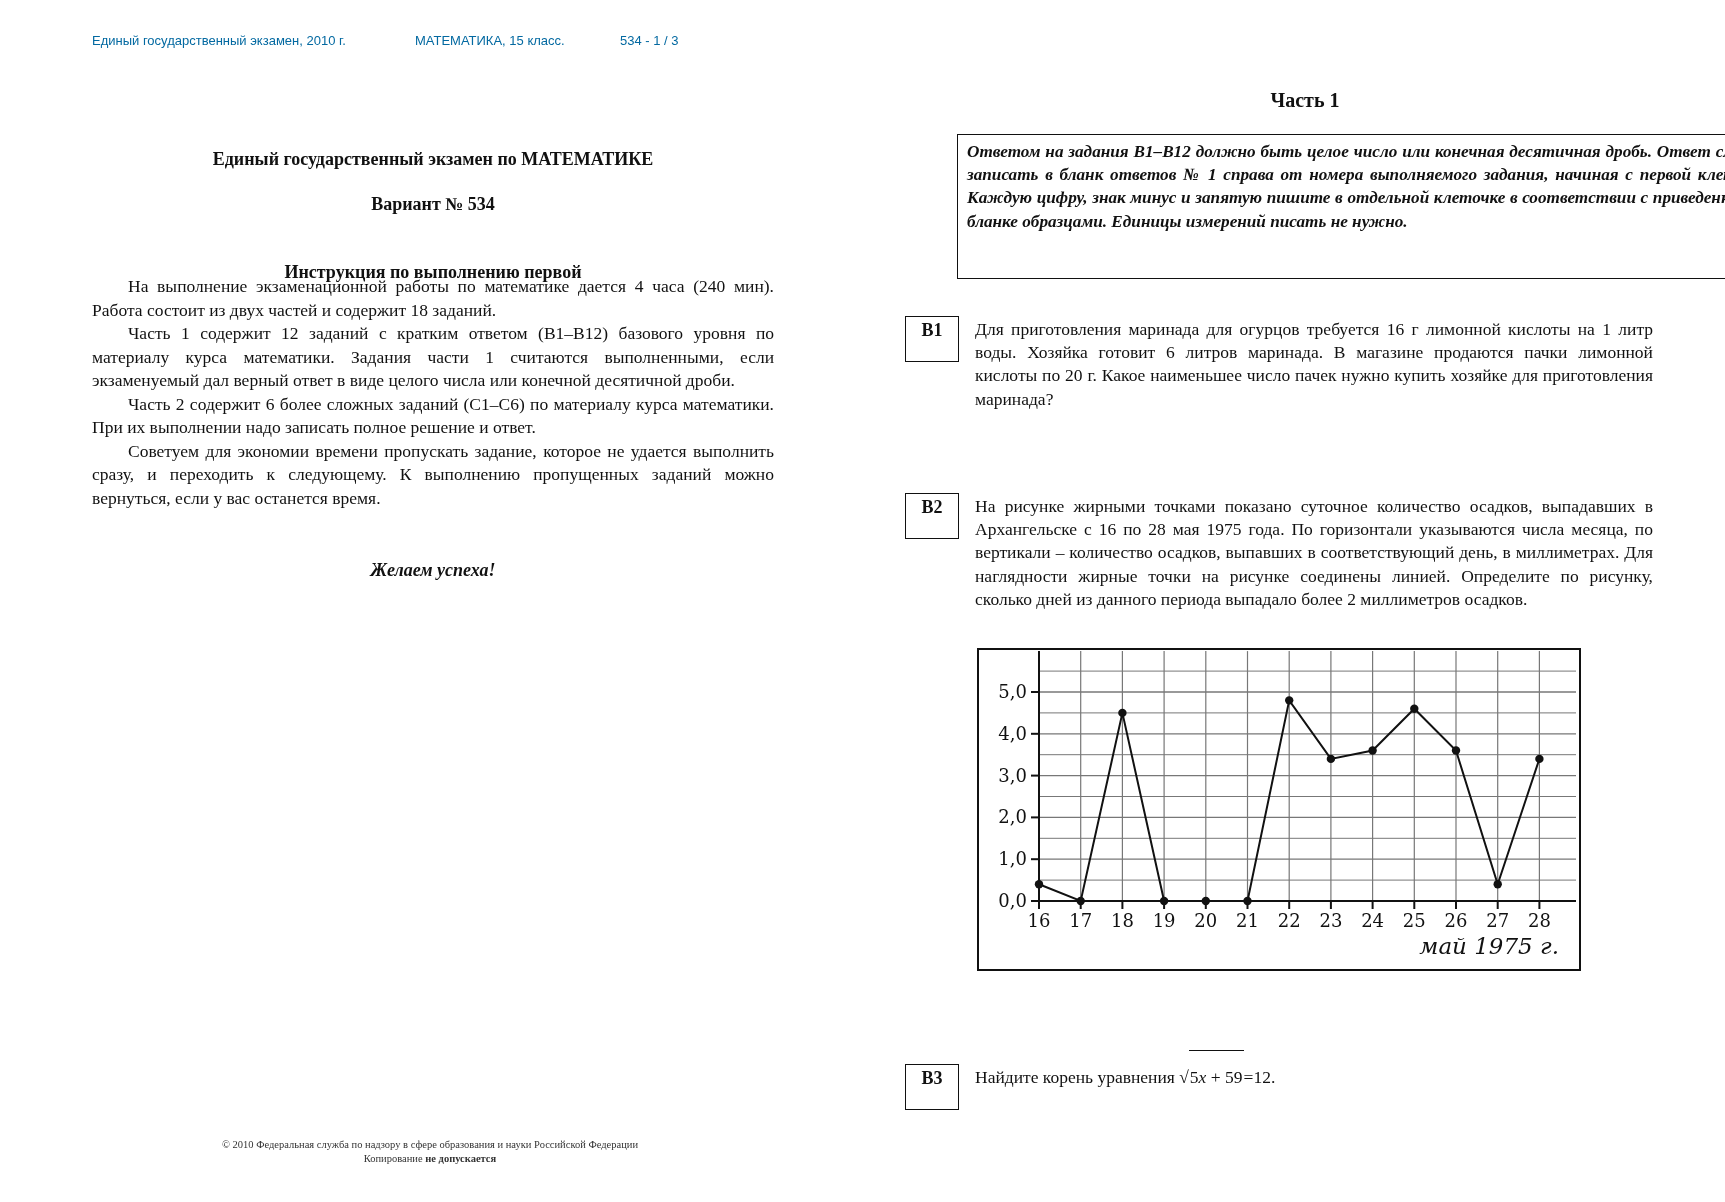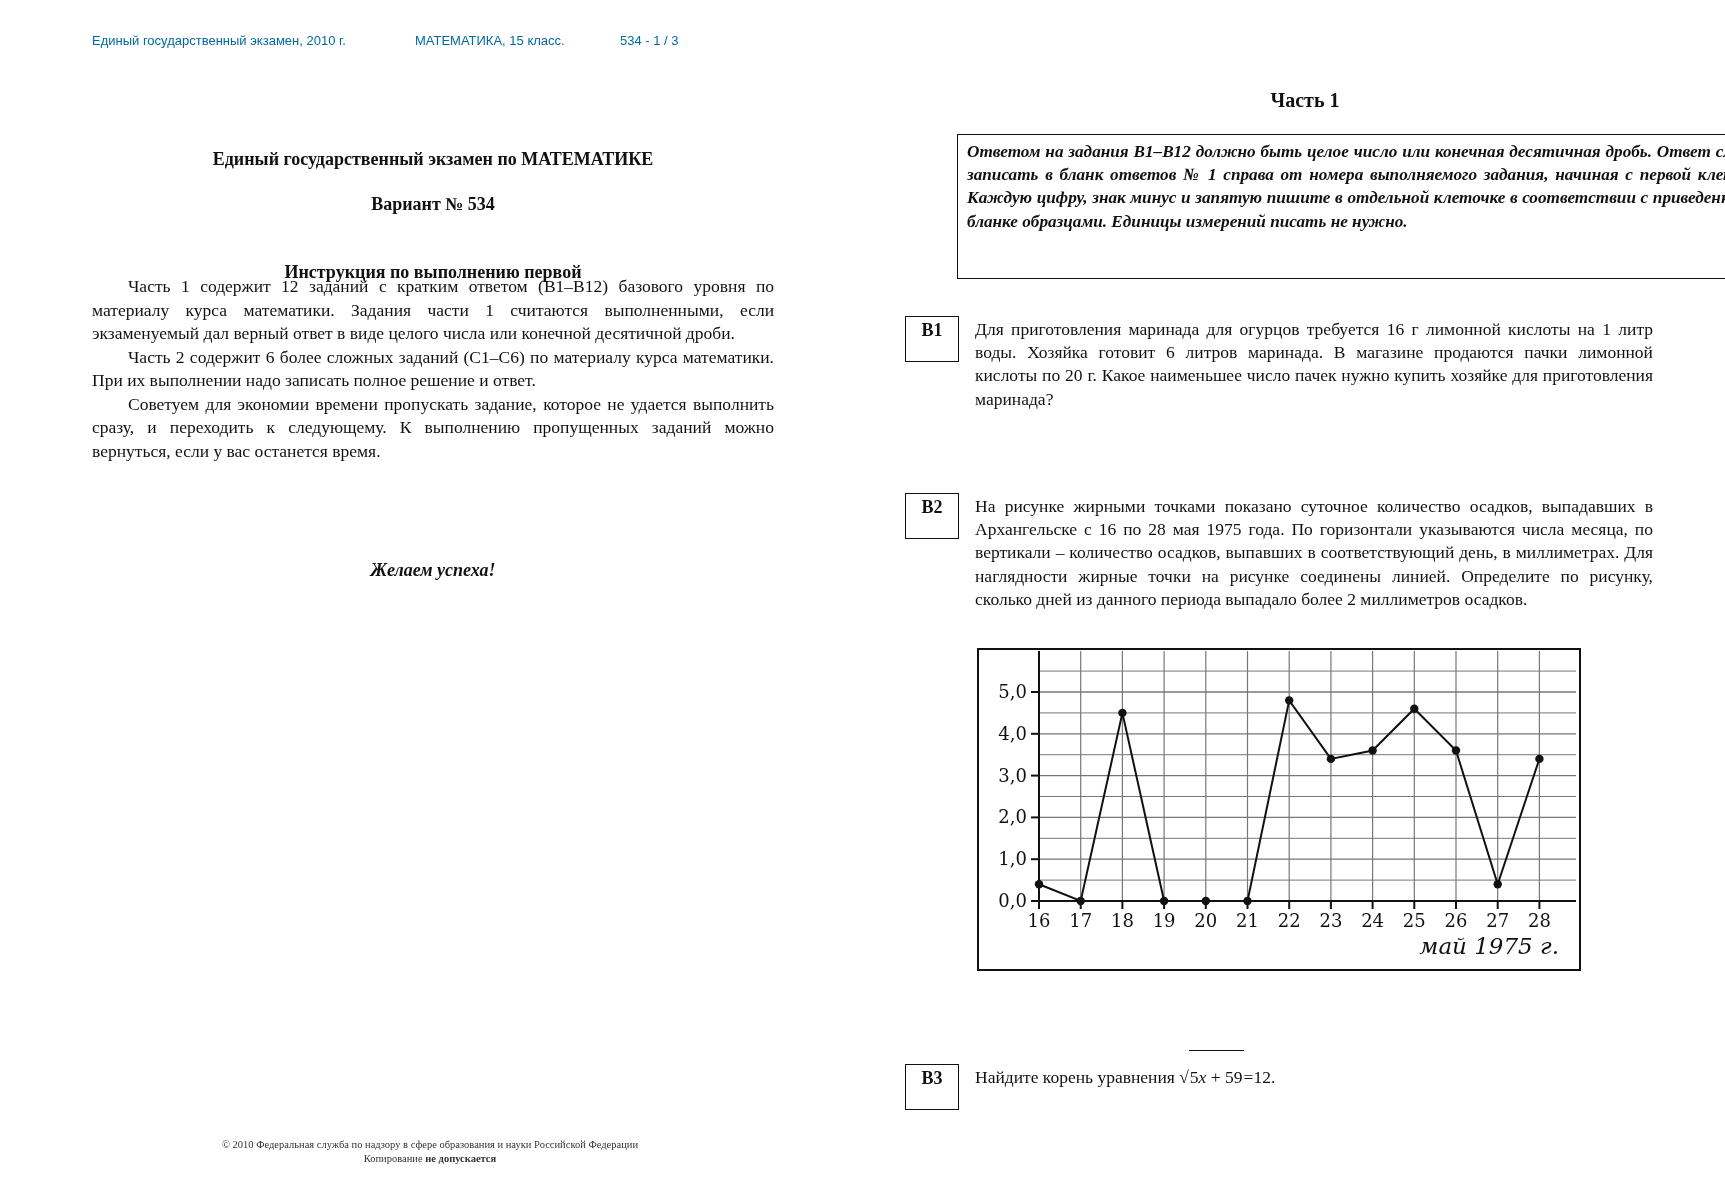--- a/index.html
+++ b/index.html
@@ -27,20 +27,21 @@
 
 <div class="abs hdr" style="left:92px;">Единый государственный экзамен, 2010 г.</div>
 <div class="abs hdr" style="left:415px;">МАТЕМАТИКА, 15 класс.</div>
 <div class="abs hdr" style="left:620px;">534 - 1 / 3</div>
 
 <div class="abs title" style="top:112px;">Единый государственный экзамен по МАТЕМАТИКЕ</div>
 <div class="abs title" style="top:157px;">Вариант № 534</div>
 <div class="abs title" style="top:225px;">Инструкция по выполнению первой</div>
 
 <div class="abs para" style="top:275px;">
+  <p>На выполнение экзаменационной работы по математике дается 4 часа (240 мин). Работа состоит из двух частей и содержит 18 заданий.</p>
   <p>Часть 1 содержит 12 заданий с кратким ответом (В1–В12) базового уровня по материалу курса математики. Задания части 1 считаются выполненными, если экзаменуемый дал верный ответ в виде целого числа или конечной десятичной дроби.</p>
   <p>Часть 2 содержит 6 более сложных заданий (С1–С6) по материалу курса математики. При их выполнении надо записать полное решение и ответ.</p>
   <p>Советуем для экономии времени пропускать задание, которое не удается выполнить сразу, и переходить к следующему. К выполнению пропущенных заданий можно вернуться, если у вас останется время.</p>
 </div>
 
 <div class="abs wish">Желаем успеха!</div>
 
 <div class="abs part-title">Часть 1</div>
 <div class="abs instr-box">Ответом на задания В1–В12 должно быть целое число или конечная десятичная дробь. Ответ следует записать в бланк ответов № 1 справа от номера выполняемого задания, начиная с первой клеточки. Каждую цифру, знак минус и запятую пишите в отдельной клеточке в соответствии с приведенными в бланке образцами. Единицы измерений писать не нужно.</div>
 

